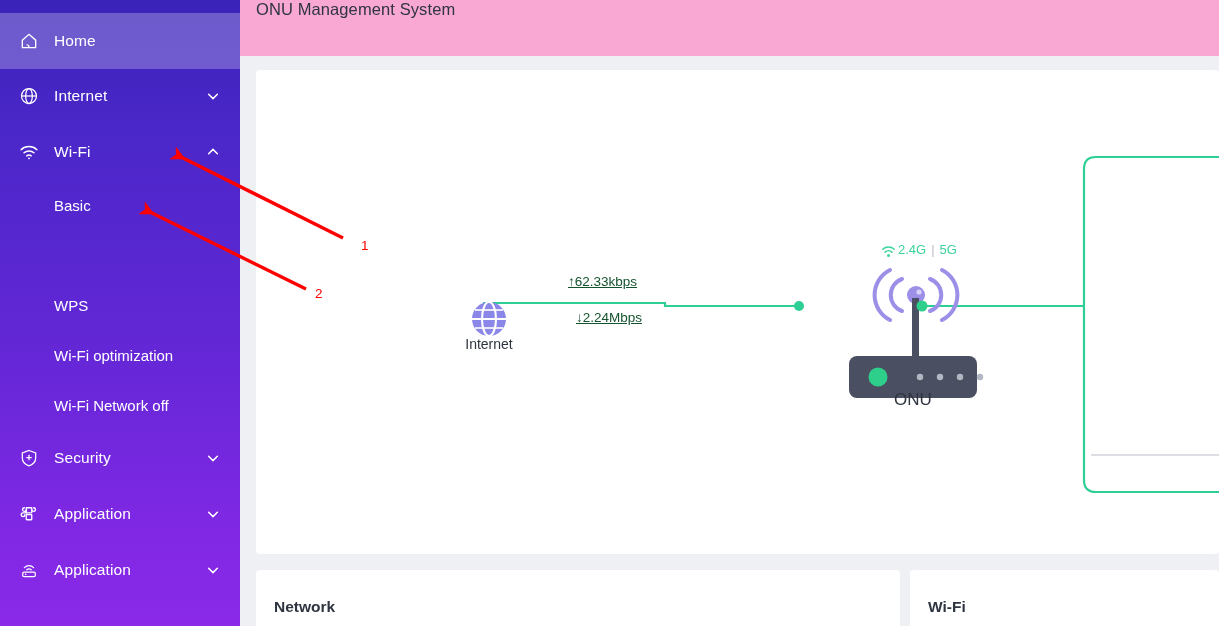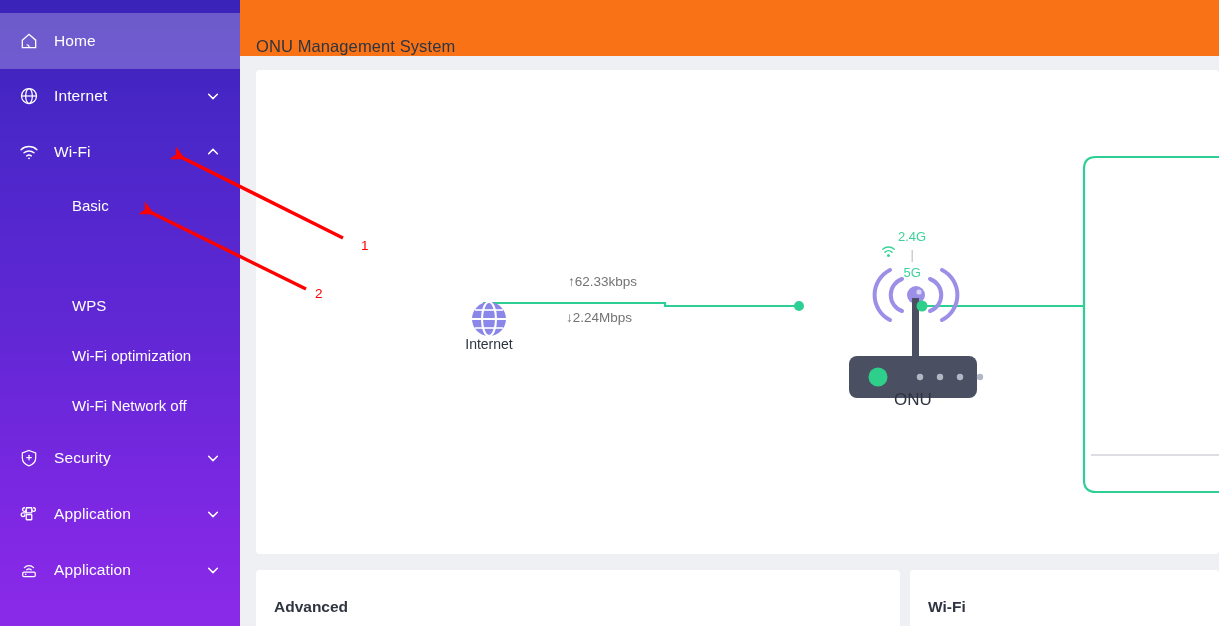--- a/index.html
+++ b/index.html
@@ -25,27 +25,27 @@
   .nav-ico{
     width:22px; height:22px; margin-left:18px; margin-right:14px;
     display:flex; align-items:center; justify-content:center; flex:0 0 22px;
   }
   .nav-ico svg{ display:block; }
   .nav-label{ flex:1 1 auto; letter-spacing:.1px; }
   .chev{ margin-right:20px; width:14px; height:14px; display:block; }
   .sub-row{
     position:absolute; left:0; width:240px; height:40px;
     display:flex; align-items:center; color:#ffffff;
-    font-size:15px; padding-left:72px; cursor:pointer; user-select:none;
+    font-size:15px; padding-left:54px; cursor:pointer; user-select:none;
   }
 
   
   #header{
     position:absolute; left:240px; top:0; width:979px; height:56px;
-    background:#f97316; display:flex; align-items:flex-end;
+    background:#f9a8d4; display:flex; align-items:flex-start;
   }
   #header .title{
     margin-left:16px; font-size:16.5px; color:#2e3440; letter-spacing:.1px;
   }
 
   
   #main{
     position:absolute; left:240px; top:56px; width:979px; height:570px;
     background:#eff0f4;
   }
@@ -58,21 +58,21 @@
     font-size:15.5px; font-weight:bold; color:#2e3440;
   }
 
   
   #topo{ position:absolute; left:0; top:0; width:963px; height:484px; }
   .node-label{
     position:absolute; font-size:14px; color:#2e3440;
     text-align:center; white-space:nowrap;
   }
   .speed{
-    position:absolute; font-size:13.5px; color:#737373; white-space:nowrap;
+    position:absolute; font-size:13.5px; color:#14532d; white-space:nowrap;text-decoration:underline;
   }
   .band{
     position:absolute; font-size:13px; color:#3cd39a; white-space:nowrap;
     display:flex; align-items:center; gap:3px;
   }
   .band .sep{ color:#b9bdc7; margin:0 2px; }
 
   
   #annot{ position:absolute; left:0; top:0; width:1219px; height:626px; pointer-events:none; }
   .annum{
@@ -239,31 +239,31 @@
         <circle cx="6.5" cy="9.4" r="1.5" fill="#3cd39a"></circle>
       </g>
     </svg>
 
     <div class="node-label" style="left:190px; top:266px; width:86px;">Internet</div>
 
     <div class="node-label" style="left:617px; top:320px; width:80px; font-size:17px;">ONU</div>
 
     <div class="speed" style="left:312px; top:204px;">↑62.33kbps</div>
 
-    <div class="speed" style="left:310px; top:240px;">↓2.24Mbps</div>
-
-    <div class="band" style="left:642px; top:159px;flex-direction:column;">
+    <div class="speed" style="left:320px; top:240px;">↓2.24Mbps</div>
+
+    <div class="band" style="left:642px; top:172px;">
       <span>2.4G</span>
       <span class="sep">|</span>
       <span>5G</span>
     </div>
   </div>
 
   <div class="card" id="card-network">
-    <div class="card-title">Advanced</div>
+    <div class="card-title">Network</div>
   </div>
 
   <div class="card" id="card-wifi">
     <div class="card-title">Wi-Fi</div>
   </div>
 </div>
 
 <svg id="annot" viewBox="0 0 1219 626">
   <defs>
     <marker id="arrowhead" markerWidth="4.2" markerHeight="4.2" refX="2.1" refY="2.1" orient="auto">

